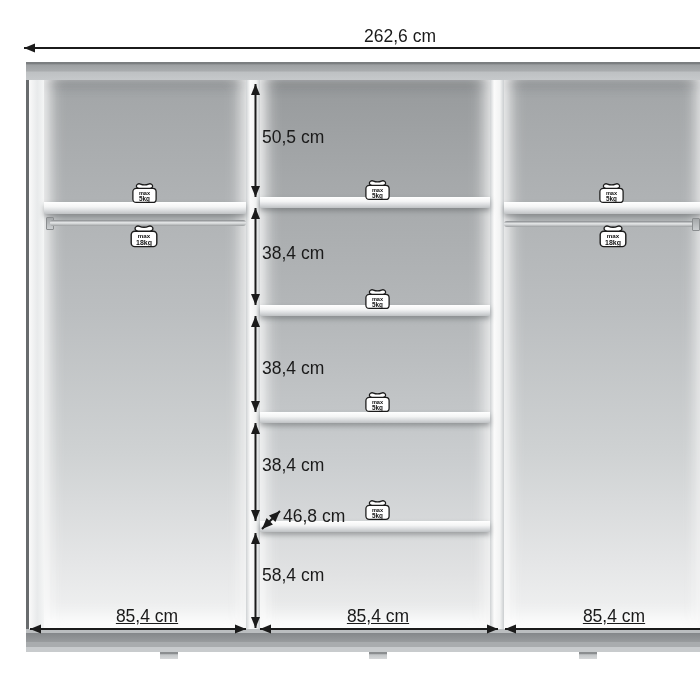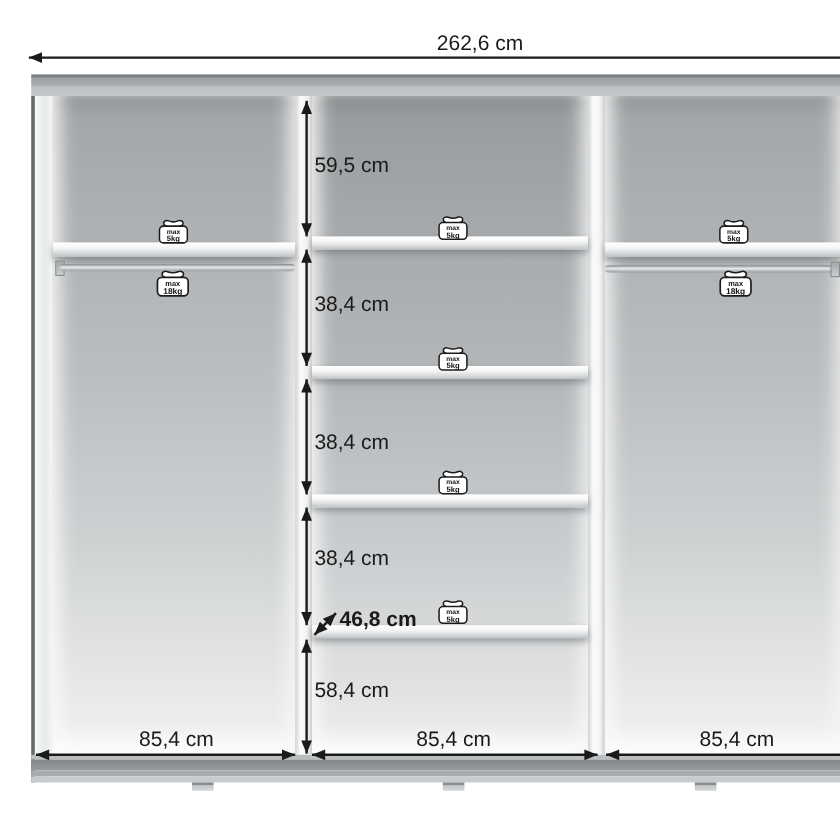--- a/index.html
+++ b/index.html
@@ -51,21 +51,21 @@
   #base-2{top:633px;height:9px;background:linear-gradient(180deg,#84878a,#999c9e);}
   #base-3{top:642px;height:5px;background:#a9acae;}
   #base-4{top:647px;height:5px;background:#c8cbcd;}
   .foot{top:652px;height:7px;width:18px;
     background:linear-gradient(180deg,#8b8e90 0%,#8b8e90 28%,#c2c5c7 38%,#d6d8d9 100%);}
   #foot-1{left:138px;} #foot-2{left:347px;} #foot-3{left:557px;}
 
   
   #dim-svg{left:0;top:0;width:700px;height:700px;pointer-events:none;}
   .dim-label{font-size:17.5px;color:#1a1a1a;white-space:nowrap;line-height:22px;height:22px;}
-  .dim-label.centered{transform:translateX(-50%);}
+  .dim-label.centered{transform:translateX(-50%);text-decoration:underline;}
   #total-width-label{left:378px;top:25px;transform:translateX(-50%);}
 
   
   .badge{pointer-events:none;}
   .badge svg{position:static;display:block;width:100%;height:auto;}
 </style>
 </head>
 <body>
 
 <div id="scene">
@@ -116,26 +116,26 @@
         <line x1="233.5" y1="533" x2="233.5" y2="628" stroke="#1b1b1b" stroke-width="2" marker-start="url(#arrow)" marker-end="url(#arrow)"></line>
         <line x1="240" y1="529" x2="258" y2="511" stroke="#1b1b1b" stroke-width="2" marker-start="url(#arrow)" marker-end="url(#arrow)"></line>
         <line x1="8" y1="629" x2="224" y2="629" stroke="#1b1b1b" stroke-width="2" marker-start="url(#arrow)" marker-end="url(#arrow)"></line>
         <line x1="238" y1="629" x2="476" y2="629" stroke="#1b1b1b" stroke-width="2" marker-start="url(#arrow)" marker-end="url(#arrow)"></line>
         <line x1="483" y1="629" x2="695" y2="629" stroke="#1b1b1b" stroke-width="2" marker-start="url(#arrow)" marker-end="url(#arrow)"></line>
       </g>
   </svg>
 
   <div id="total-width-label" class="dim-label">262,6 cm</div>
   <div id="labels">
-      <div class="dim-label" style="left: 240px; top: 126px;">59,5 cm</div>
+      <div class="dim-label" style="left: 240px; top: 126px;">50,5 cm</div>
       <div class="dim-label" style="left: 240px; top: 242px;">38,4 cm</div>
       <div class="dim-label" style="left: 240px; top: 357px;">38,4 cm</div>
       <div class="dim-label" style="left: 240px; top: 454px;">38,4 cm</div>
       <div class="dim-label" style="left: 240px; top: 564px;">58,4 cm</div>
-      <div class="dim-label" style="left: 261px; top: 505px; font-weight: bold;">46,8 cm</div>
+      <div class="dim-label" style="left: 261px; top: 505px;">46,8 cm</div>
       <div class="dim-label centered" style="left: 125px; top: 605px;">85,4 cm</div>
       <div class="dim-label centered" style="left: 356px; top: 605px;">85,4 cm</div>
       <div class="dim-label centered" style="left: 592px; top: 605px;">85,4 cm</div>
     </div>
 
   <div id="badges">
       <div class="badge" style="left: 108px; top: 181px; width: 29px;">
         <svg viewBox="0 0 32 25">
           <path d="M11,10 C11,7.8 7.6,8.4 7.1,6.1 C6.6,3.8 9.3,2.4 11.6,3.4 C13.1,4.05 14,4.3 16,4.3 C18,4.3 18.9,4.05 20.4,3.4 C22.7,2.4 25.4,3.8 24.9,6.1 C24.4,8.4 21,7.8 21,10" fill="#ffffff" stroke="#1b1b1b" stroke-width="1.4"></path>
           <rect x="3.2" y="8.2" width="25.6" height="15.4" rx="3.6" fill="#ffffff" stroke="#1b1b1b" stroke-width="1.4"></rect>

